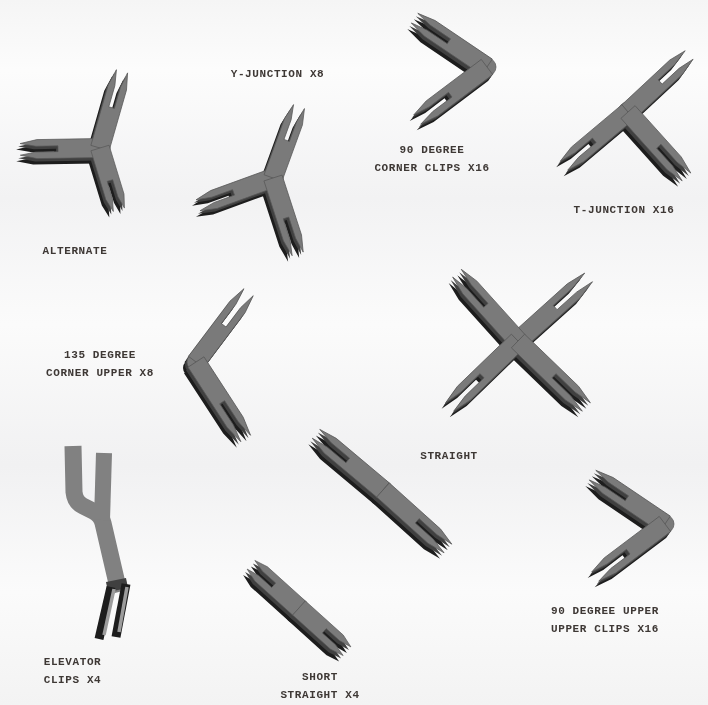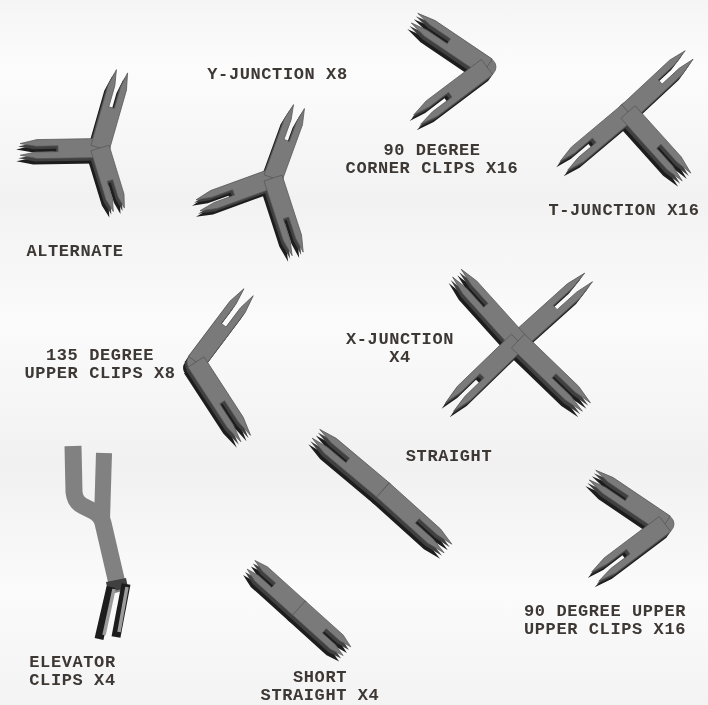--- a/index.html
+++ b/index.html
@@ -12,21 +12,21 @@
     background-color: var(--background, #fafafa);
     background-image: linear-gradient(180deg,
       #f5f5f5 0%, #fcfcfc 10%, #f2f2f3 28%, #fbfbfb 46%,
       #f1f1f2 66%, #fbfbfb 84%, #f3f3f3 100%);
     font-family: "Liberation Mono", "DejaVu Sans Mono", monospace;
   }
   .plabel {
     position: absolute;
     text-align: center;
     font-weight: 700;
-    font-size: 17px;
+    font-size: 11px;
     line-height: 17.5px;
     letter-spacing: 0.6px;
     color: var(--text, #3e3835);
     white-space: nowrap;
   }
   .plabel span { display: block; }
   svg.part { position: absolute; }
   .lay-shadow { fill: var(--part-shadow, #1e1e1e); }
   .lay-side   { fill: var(--part-side, #3f3f3f); }
   .lay-top    { fill: var(--part-top, #7a7a7a); stroke: var(--part-edge, #5a5a5a); stroke-width: 0.7; }
@@ -165,27 +165,23 @@
     <span>90 DEGREE</span>
     <span>CORNER CLIPS X16</span>
   </div>
 
   <div class="plabel" style="left:540px;top:202px;width:168px">
     <span>T-JUNCTION X16</span>
   </div>
 
   <div class="plabel" style="left:8px;top:347px;width:184px">
     <span>135 DEGREE</span>
-    <span>UPPER CLIPS X8</span>
-  </div>
-
-  <div class="plabel" style="left:310px;top:331px;width:180px">
-    <span>X-JUNCTION</span>
-    <span>X4</span>
-  </div>
+    <span>CORNER UPPER X8</span>
+  </div>
+
 
   <div class="plabel" style="left:359px;top:448px;width:180px">
     <span>STRAIGHT</span>
   </div>
 
   <div class="plabel" style="left:-5px;top:654px;width:155px">
     <span>ELEVATOR</span>
     <span>CLIPS X4</span>
   </div>
 

